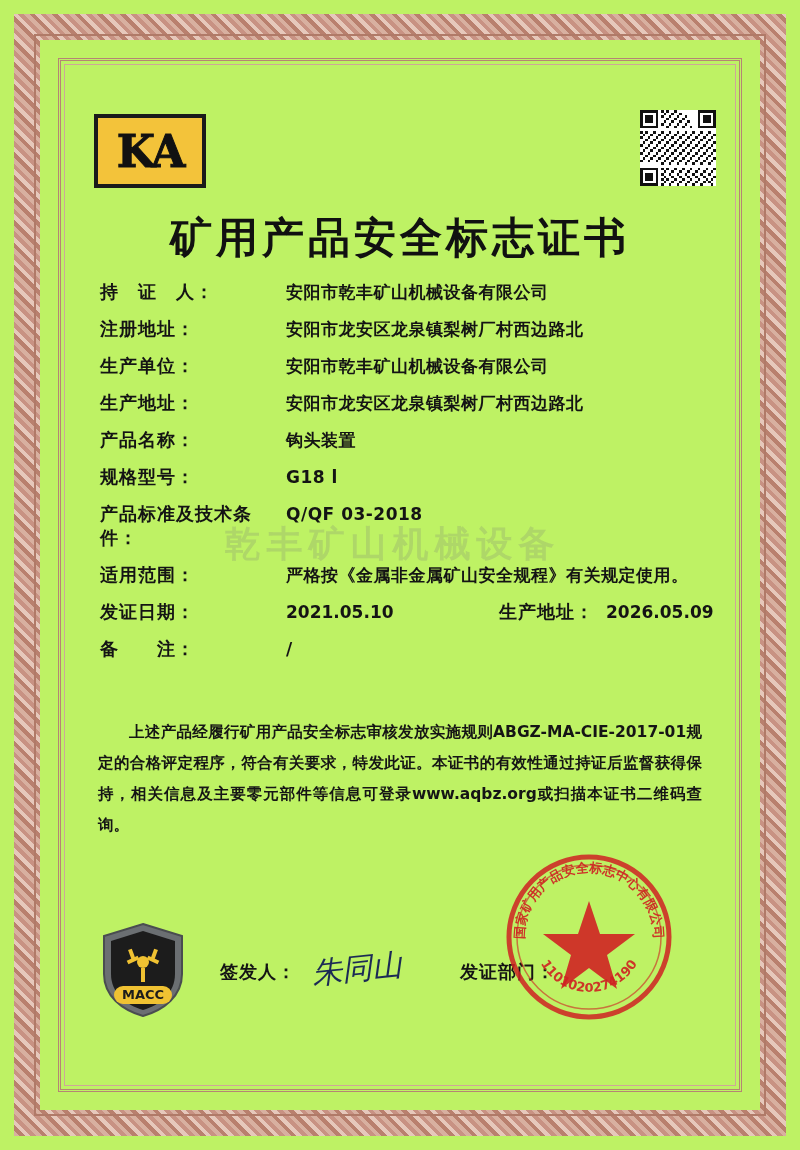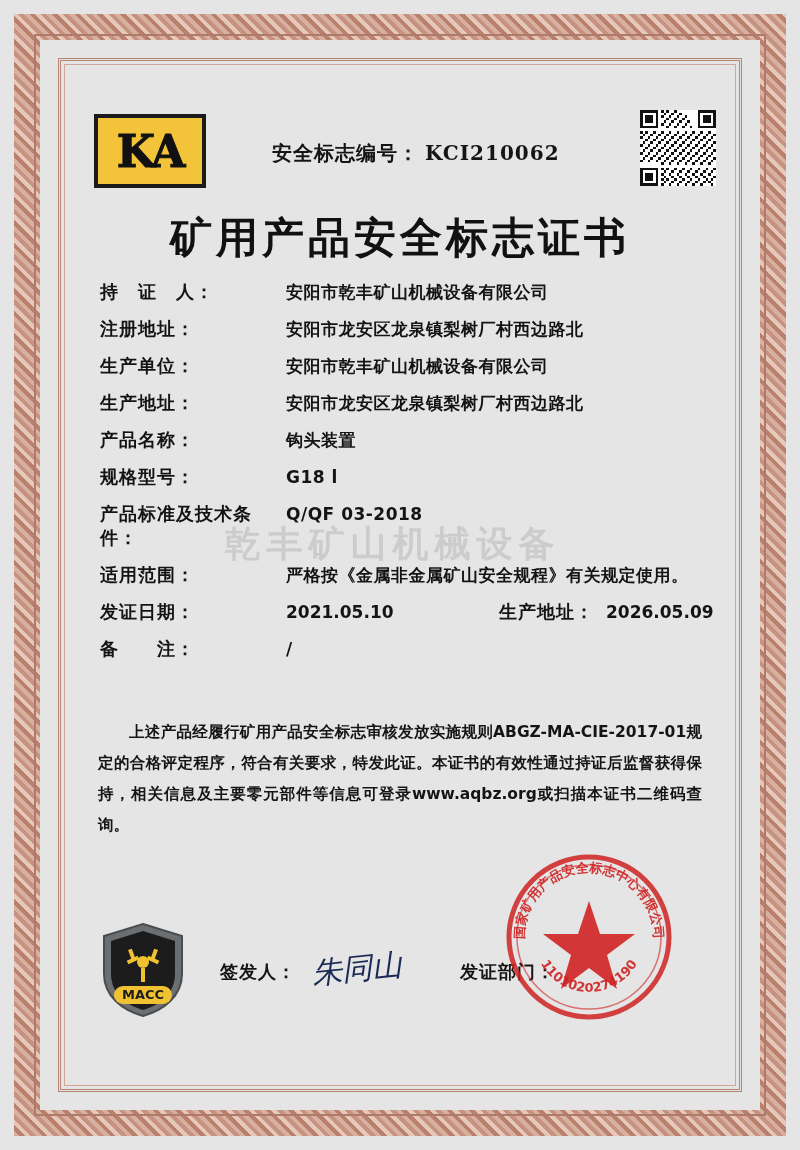--- a/index.html
+++ b/index.html
@@ -8,21 +8,21 @@
     background: #ffffff;
   }
   body {
     font-family: "DejaVu Sans", sans-serif;
   }
   .page {
     position: relative;
     width: 800px;
     height: 1150px;
     overflow: hidden;
-    background: #e5e5e5;
+    background: #bef264;
   }
 
   
   .border-outer {
     position: absolute;
     left: 14px; top: 14px; right: 14px; bottom: 14px;
     border: 26px solid #c49a8a;
     border-image: repeating-linear-gradient(
         45deg,
         #d8b0a0 0px, #d8b0a0 4px,
@@ -251,23 +251,20 @@
   <div class="border-inner2"></div>
 
   <div class="content">
 
     <div class="header">
 
       <div class="ka-logo">
         <span>KA</span>
       </div>
 
-      <div class="cert-no">
-        <span>安全标志编号：</span><span class="num">KCI210062</span>
-      </div>
 
       <svg class="qr" viewBox="0 0 29 29" shape-rendering="crispEdges">
         <rect width="29" height="29" fill="#ffffff"></rect>
         <g fill="#111111">
           <rect x="0" y="0" width="7" height="1"></rect>
             <rect x="0" y="6" width="7" height="1"></rect>
           <rect x="0" y="0" width="1" height="7"></rect>
             <rect x="6" y="0" width="1" height="7"></rect>
           <rect x="2" y="2" width="3" height="3"></rect>
           <rect x="22" y="0" width="7" height="1"></rect>

